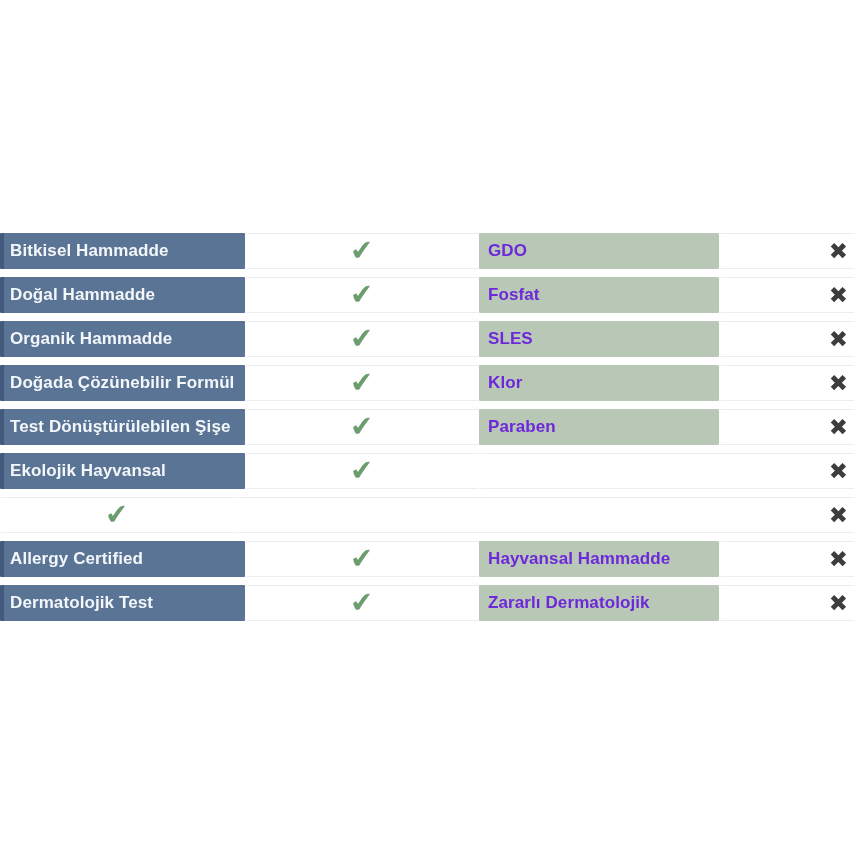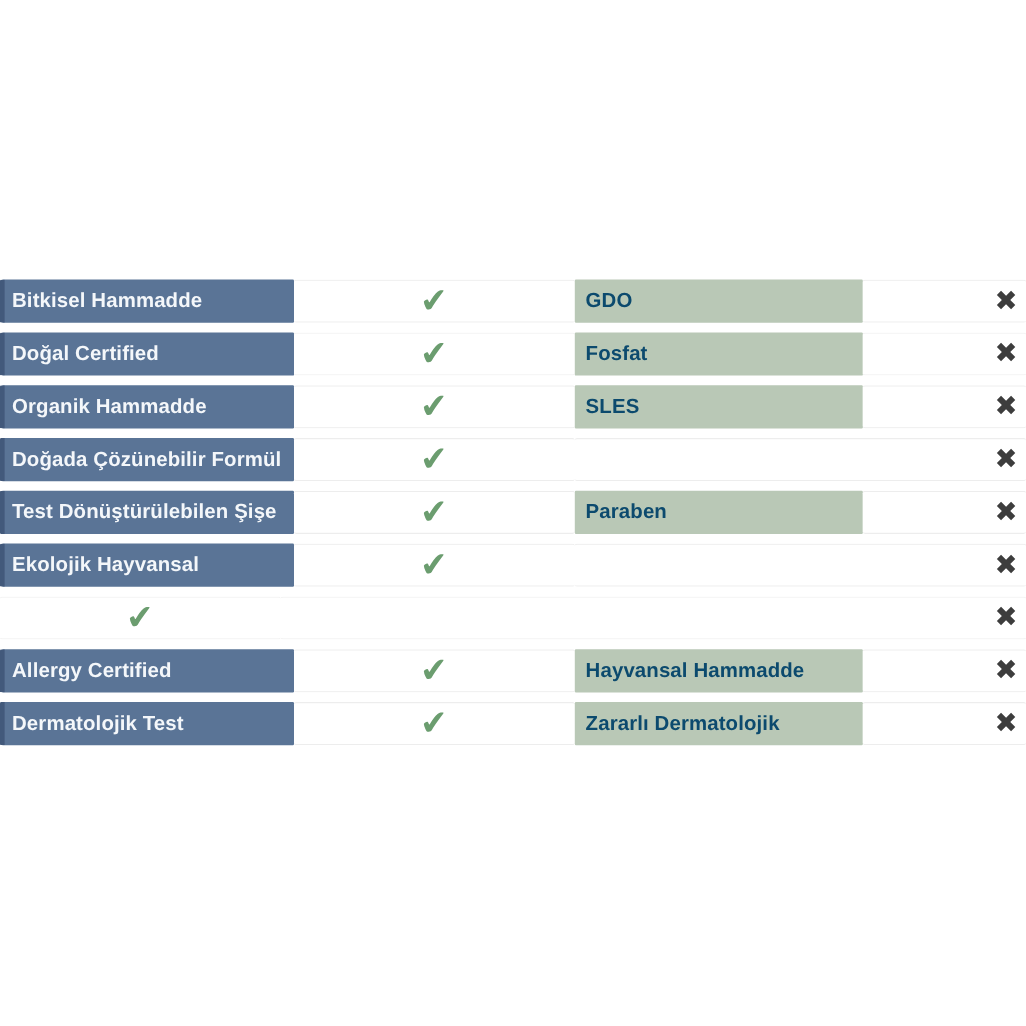--- a/index.html
+++ b/index.html
@@ -56,21 +56,21 @@
     font-family: "DejaVu Sans", sans-serif;
     font-size: 28px;
     line-height: 1;
     transform: rotate(-4deg);
   }
   .avoid-cell {
     width: 240px;
     background: #b9c8b6;
     border-radius: 1px;
     padding-left: 9px;
-    color: #0c4a6e;
+    color: #6d28d9;
     font-weight: 700;
     font-size: 17px;
     letter-spacing: 0.1px;
     white-space: nowrap;
   }
   .cross-cell {
     flex: 1;
     background: #ffffff;
     border-top: 1px solid #ededed;
     border-bottom: 1px solid #ededed;
@@ -101,21 +101,21 @@
     <div class="cell avoid-cell">
         <span>GDO</span>
       </div>
     <div class="cell cross-cell">
         <span class="cross-mark">✖</span>
       </div>
   </div>
 
   <div class="comparison-row">
     <div class="cell feature-cell">
-        <span>Doğal Certified</span>
+        <span>Doğal Hammadde</span>
       </div>
     <div class="cell check-cell">
         <span class="check-mark">✔</span>
       </div>
     <div class="cell avoid-cell">
         <span>Fosfat</span>
       </div>
     <div class="cell cross-cell">
         <span class="cross-mark">✖</span>
       </div>
@@ -136,20 +136,23 @@
       </div>
   </div>
 
   <div class="comparison-row">
     <div class="cell feature-cell">
         <span>Doğada Çözünebilir Formül</span>
       </div>
     <div class="cell check-cell">
         <span class="check-mark">✔</span>
       </div>
+    <div class="cell avoid-cell">
+        <span>Klor</span>
+      </div>
     <div class="cell cross-cell">
         <span class="cross-mark">✖</span>
       </div>
   </div>
 
   <div class="comparison-row">
     <div class="cell feature-cell">
         <span>Test Dönüştürülebilen Şişe</span>
       </div>
     <div class="cell check-cell">

